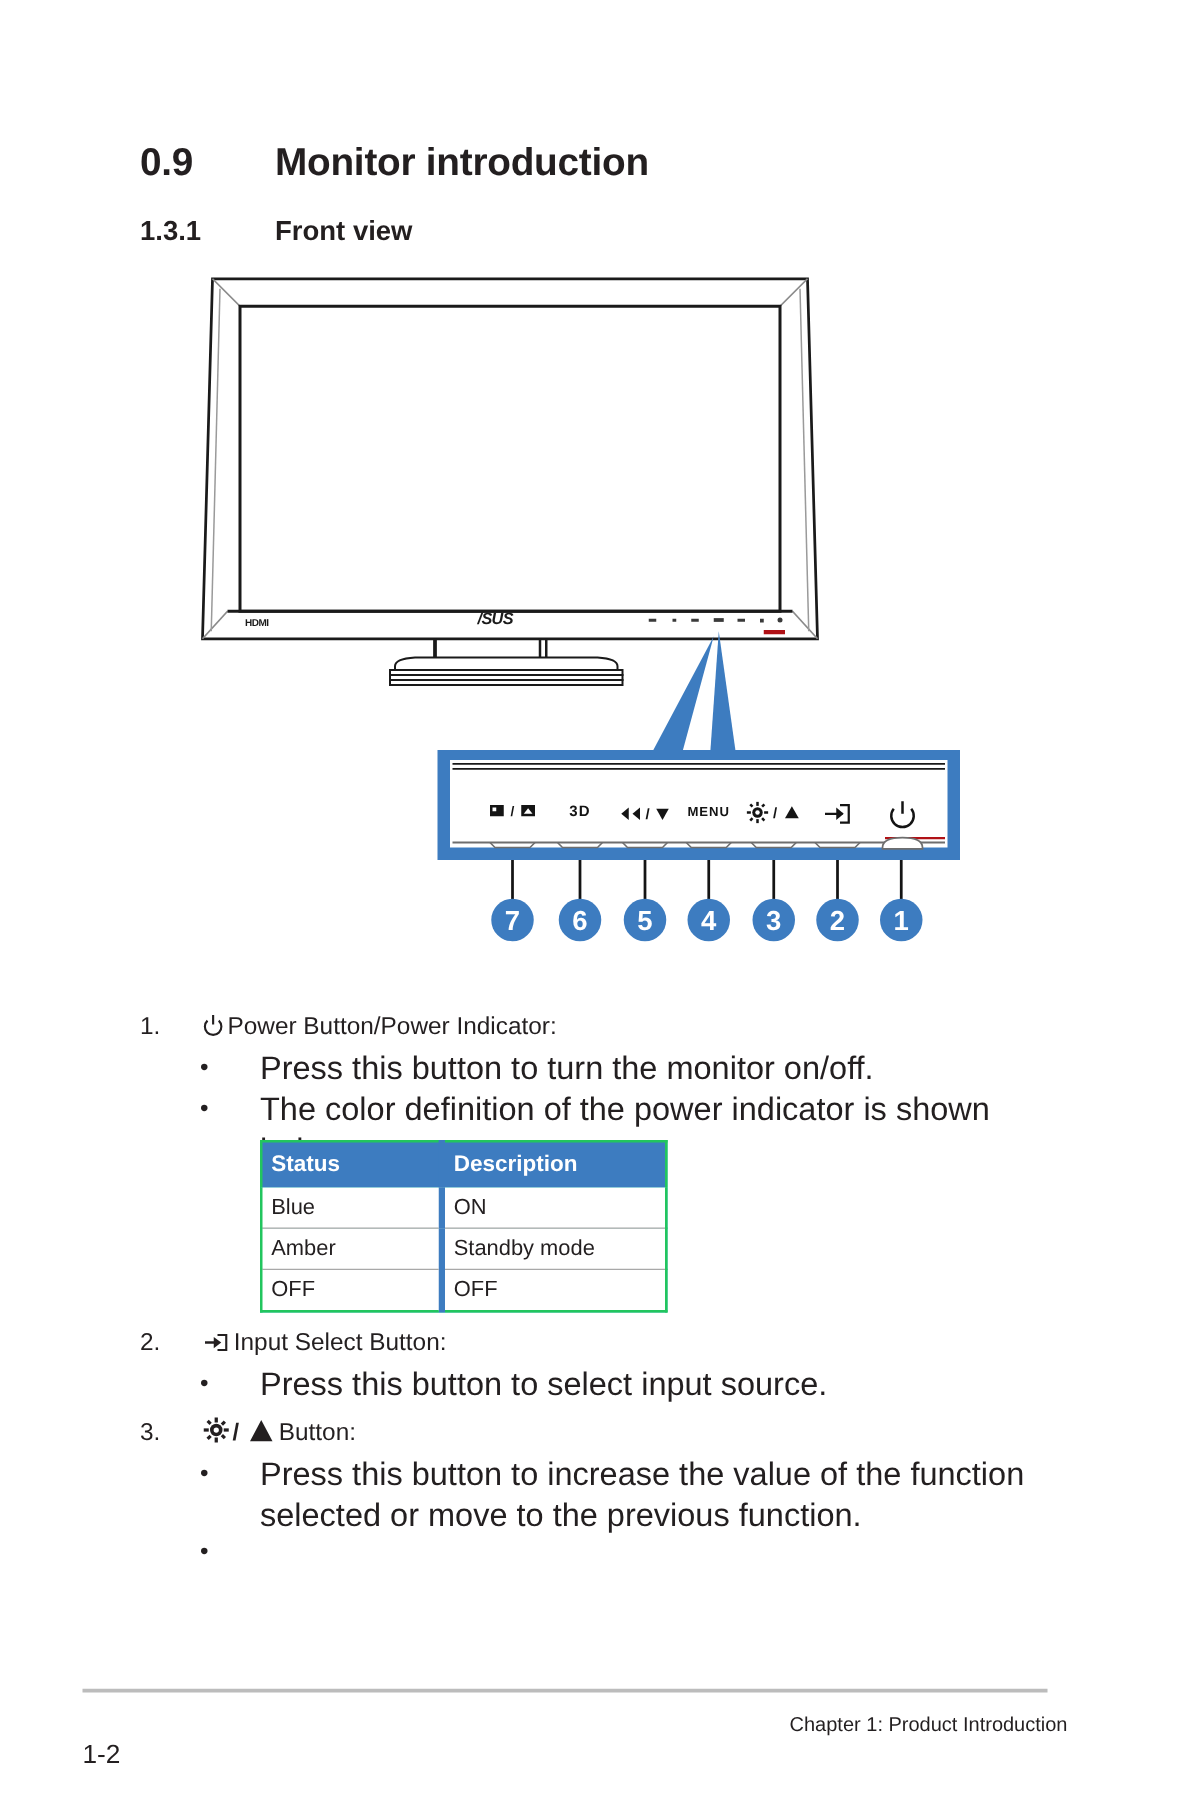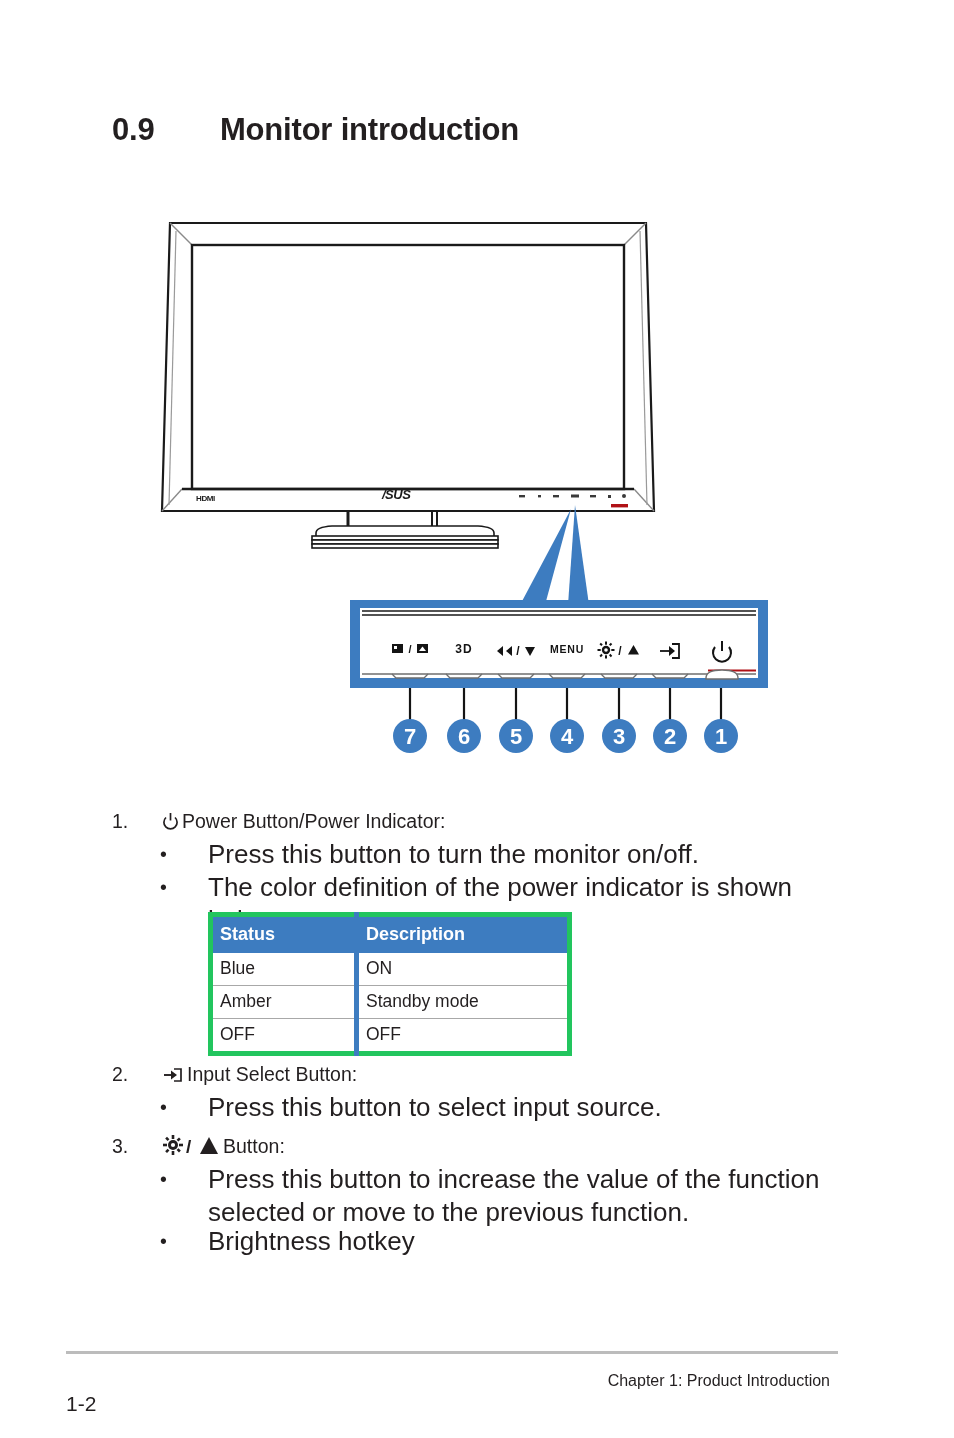--- a/index.html
+++ b/index.html
@@ -82,24 +82,24 @@
     display: inline-block;
     vertical-align: -3px;
     margin-right: 3px;
   }
 
   
   .status-table {
     position: absolute;
     left: 208px;
     top: 912px;
-    width: 364px;
+    width: 326px;
     border-collapse: collapse;
     background: #14b8a6;
-    border: 5px solid #22c55e;
+    border: 2px solid #22c55e;
     font-size: 17.5px;
   }
   .status-table th,
   .status-table td {
     text-align: left;
     padding: 4px 0 5px 7px;
     font-weight: normal;
     vertical-align: middle;
   }
   .status-table th {
@@ -132,35 +132,38 @@
   .footer-left {
     position: absolute;
     left: 66px;
     top: 1372px;
     font-size: 21px;
     color: #231f20;
     margin-top: 20px;
   }
   .footer-right {
     position: absolute;
-    right: 124px;
+    right: 100px;
     top: 1372px;
     font-size: 16px;
     color: #231f20;
   }
 </style>
 </head>
 <body>
 
 <div class="page">
 
   <div class="h1">
     <span class="h1-num">0.9</span><span>Monitor introduction</span>
   </div>
 
+  <div class="h2">
+    <span class="h2-num">1.3.1</span><span>Front view</span>
+  </div>
 
   <div class="figure">
     <svg width="954" height="560" viewBox="0 0 954 560" xmlns="http://www.w3.org/2000/svg">
 
       <g stroke="#1a1a1a" fill="none">
 
         <path d="M170 8 L646 8 L654 296 L162 296 Z" fill="#ffffff" stroke="#1a1a1a" stroke-width="2.2"></path>
 
         <path d="M170 8 L192 30" stroke="#8a8a8a" stroke-width="1.4"></path>
         <path d="M646 8 L624 30" stroke="#8a8a8a" stroke-width="1.4"></path>
@@ -392,19 +395,18 @@
           <rect x="3.6" y="15.6" width="3.4" height="2.6" transform="rotate(-45 5.3 16.9)"></rect>
         </g>
         <text x="24" y="19" font-family="Liberation Sans, sans-serif" font-size="19" font-weight="bold" fill="#231f20">/</text>
         <path d="M38 20 L47 3 L56 20 Z" fill="#231f20"></path>
       </svg>
     </span><span>Button:</span>
   </div>
   <div class="bullet-dot" style="top:1163px">•</div>
   <div class="bullet-text" style="top:1163px">Press this button to increase the value of the function selected or move to the previous function.</div>
   <div class="bullet-dot" style="top:1225px">•</div>
-  <div class="bullet-text" style="top:1225px">Brightness hotkey</div>
 
   <div class="footer-rule"></div>
   <div class="footer-left">1-2</div>
   <div class="footer-right">Chapter 1: Product Introduction</div>
 
 </div>
 
 </body></html>

